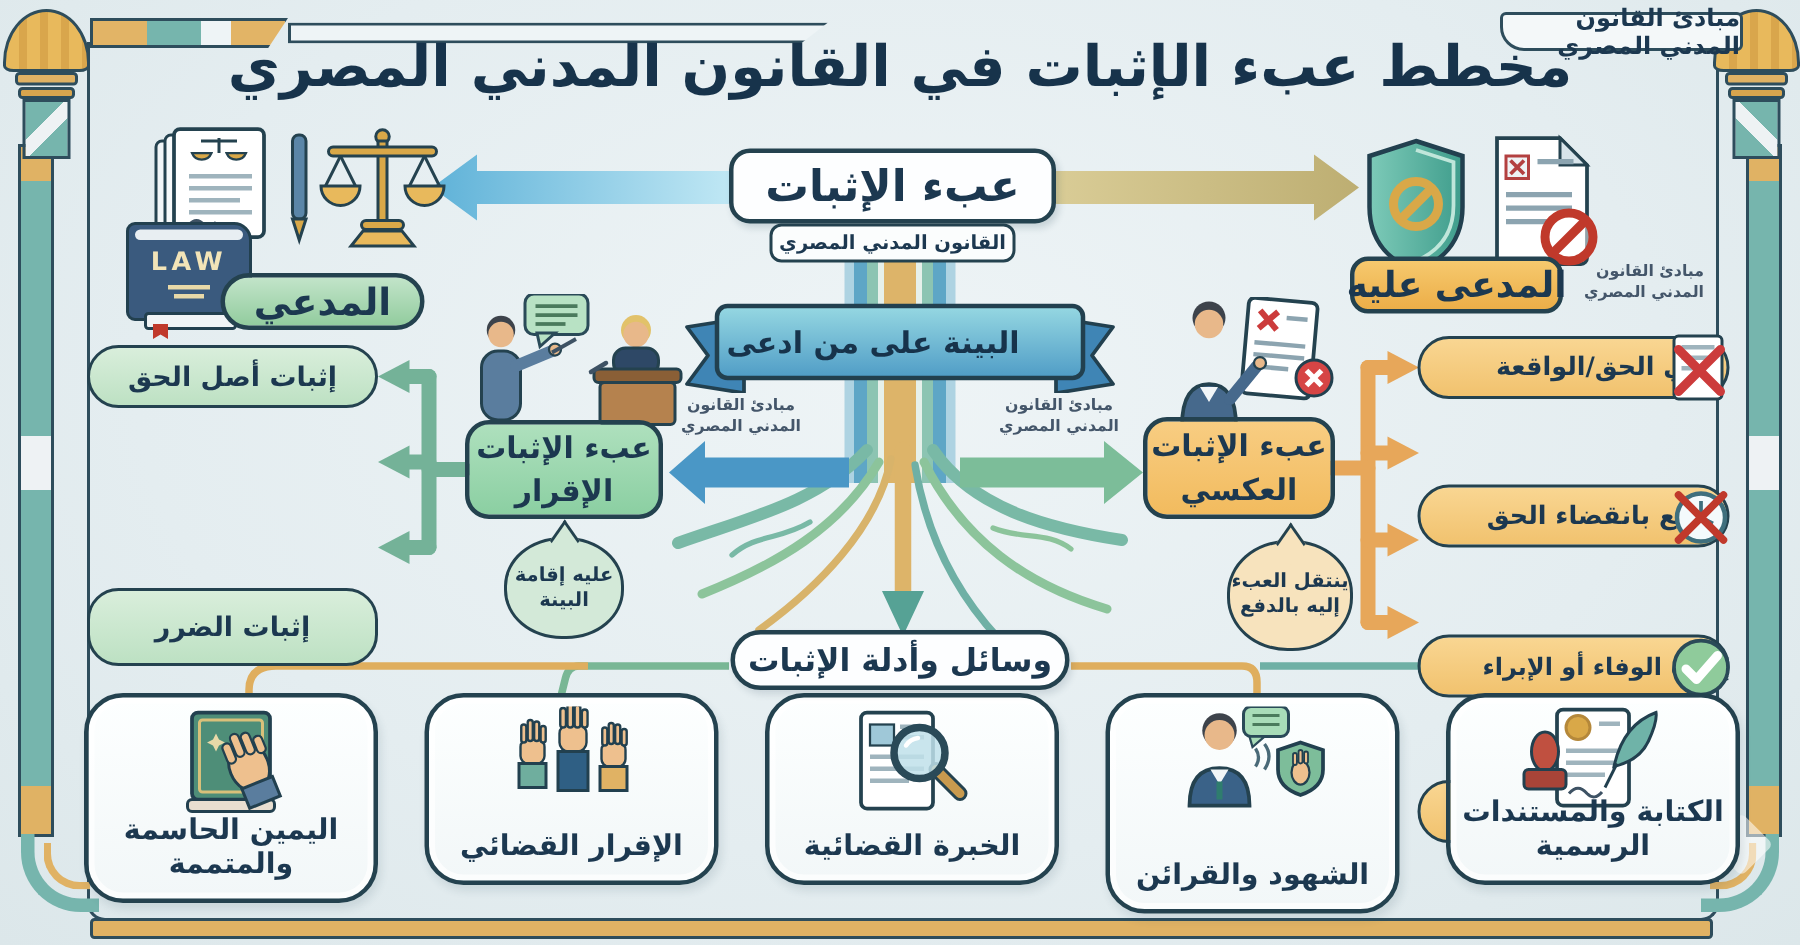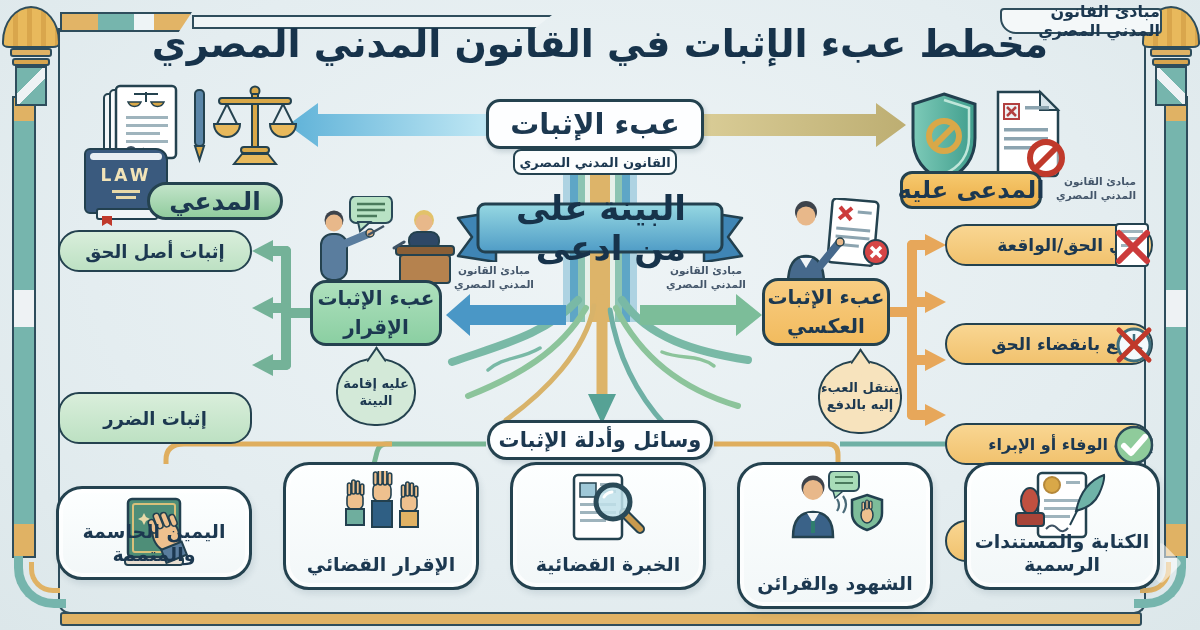--- a/index.html
+++ b/index.html
@@ -165,21 +165,21 @@
       <defs>
           <linearGradient id="ribG" x1="0" y1="0" x2="0" y2="1">
         <stop offset="0" stop-color="#96d8e2"></stop>
             <stop offset="1" stop-color="#4f9cc6"></stop>
           </linearGradient>
         </defs>
       <path d="M46,14 L8,20 L22,39 L8,58 L46,64 Z" fill="#3f85b5" stroke="#22404f" stroke-width="2.5" stroke-linejoin="round"></path>
       <path d="M254,14 L292,20 L278,39 L292,58 L254,64 Z" fill="#3f85b5" stroke="#22404f" stroke-width="2.5" stroke-linejoin="round"></path>
       <rect x="28" y="6" width="244" height="48" rx="7" fill="url(#ribG)" stroke="#22404f" stroke-width="3"></rect>
     </svg>
-    <div class="abs flex rtl navy" style="left:28px;top:6px;width:208px;height:48px;font-size:34px;font-weight:bold;">البينة على من ادعى</div>
+    <div class="abs flex rtl navy" style="left:28px;top:6px;width:208px;height:48px;font-size:20px;font-weight:bold;">البينة على من ادعى</div>
   </div>
 
   <div class="abs rtl" style="left:452px;top:264px;width:84px;text-align:center;font-size:10.5px;font-weight:bold;color:#44566a;line-height:1.3;z-index:2;">
     <div>مبادئ القانون</div>
     <div>المدني المصري</div>
   </div>
   <div class="abs rtl" style="left:664px;top:264px;width:84px;text-align:center;font-size:10.5px;font-weight:bold;color:#44566a;line-height:1.3;z-index:2;">
     <div>مبادئ القانون</div>
     <div>المدني المصري</div>
   </div>
@@ -391,21 +391,21 @@
       <line x1="25" y1="25" x2="25" y2="14" stroke="#22404f" stroke-width="3" stroke-linecap="round"></line>
       <line x1="25" y1="25" x2="33" y2="29" stroke="#22404f" stroke-width="3" stroke-linecap="round"></line>
         </svg>
       </span>
   </div>
 
   <div class="abs node flex rtl nw" style="left:487px;top:420px;width:226px;height:40px;background:#fdfeff;border-radius:22px;font-size:21px;font-weight:bold;z-index:4;box-shadow:2px 3px 5px rgba(40,70,90,.15);">
       <span>وسائل وأدلة الإثبات</span>
     </div>
 
-  <div class="abs ebox" style="left:56px;top:462px;width:196px;height:94px;z-index:2;margin-top:24px;">
+  <div class="abs ebox" style="left:56px;top:462px;width:196px;height:140px;z-index:2;">
     <div class="eicon">
       <svg width="100" height="74" viewBox="0 0 100 74">
         <rect x="24" y="4" width="52" height="58" rx="4" fill="#4e8e78" stroke="#22404f" stroke-width="2.5"></rect>
         <rect x="29" y="9" width="42" height="48" rx="2" fill="none" stroke="#d9c07a" stroke-width="2"></rect>
         <path d="M40,18 l2,4 4,2 -4,2 -2,4 -2,-4 -4,-2 4,-2 z" fill="#e8d9a8"></path>
         <rect x="21" y="62" width="58" height="8" rx="3" fill="#e8ded0" stroke="#22404f" stroke-width="2"></rect>
         <g transform="rotate(-22 62 40)">
           <ellipse cx="62" cy="40" rx="13" ry="17" fill="#eec08e" stroke="#22404f" stroke-width="2"></ellipse>
           <rect x="50" y="20" width="6" height="14" rx="3" fill="#eec08e" stroke="#22404f" stroke-width="1.5"></rect>
           <rect x="57" y="16" width="6" height="16" rx="3" fill="#eec08e" stroke="#22404f" stroke-width="1.5"></rect>

